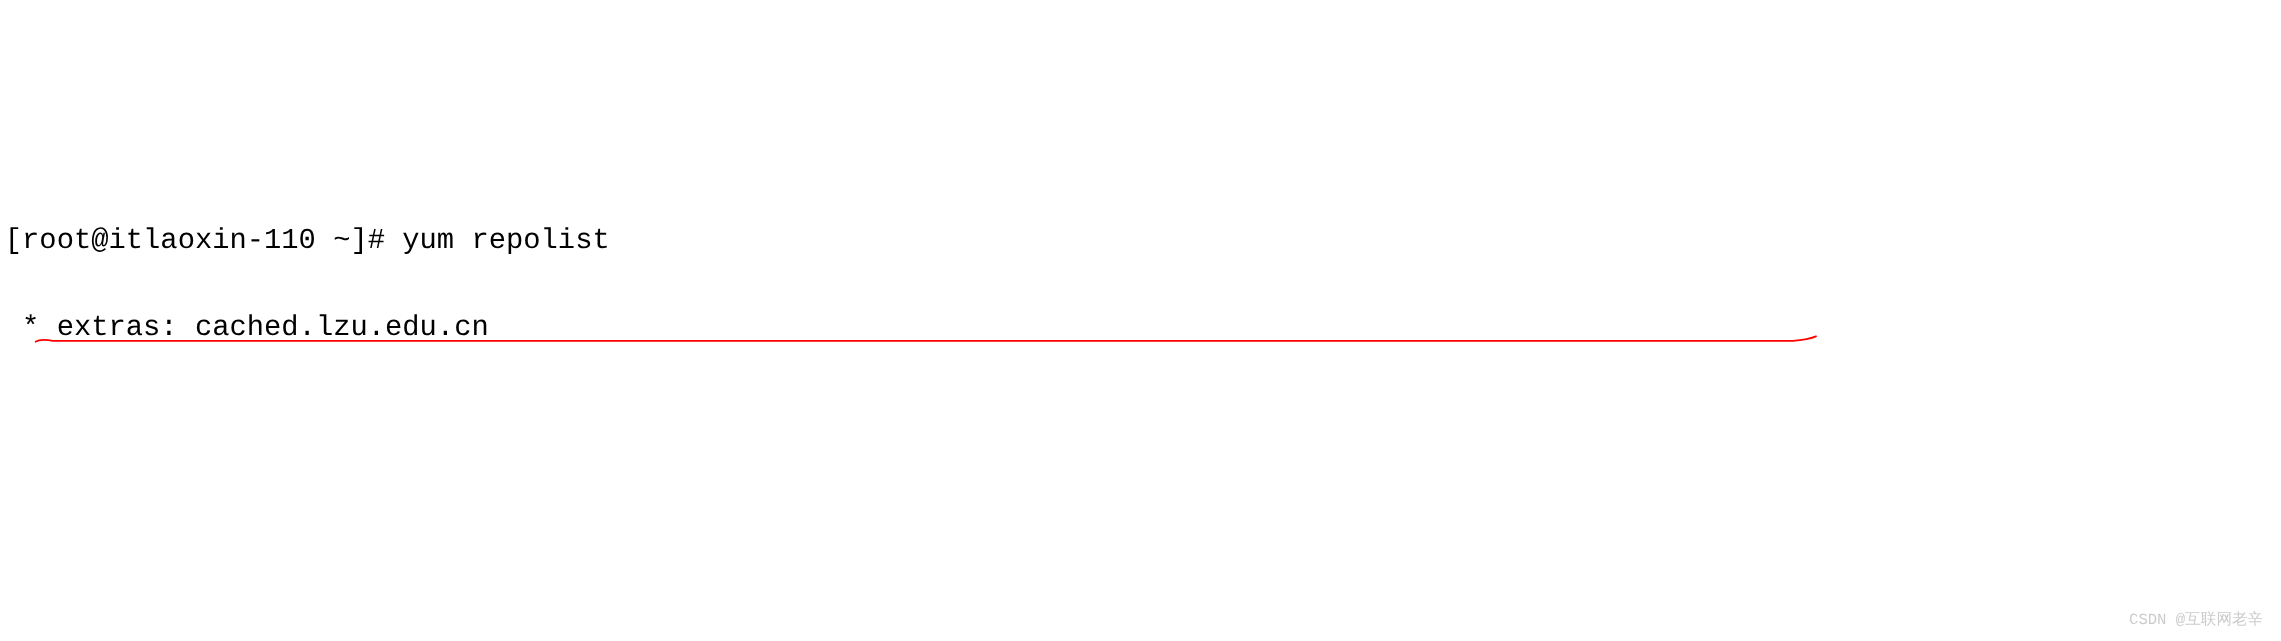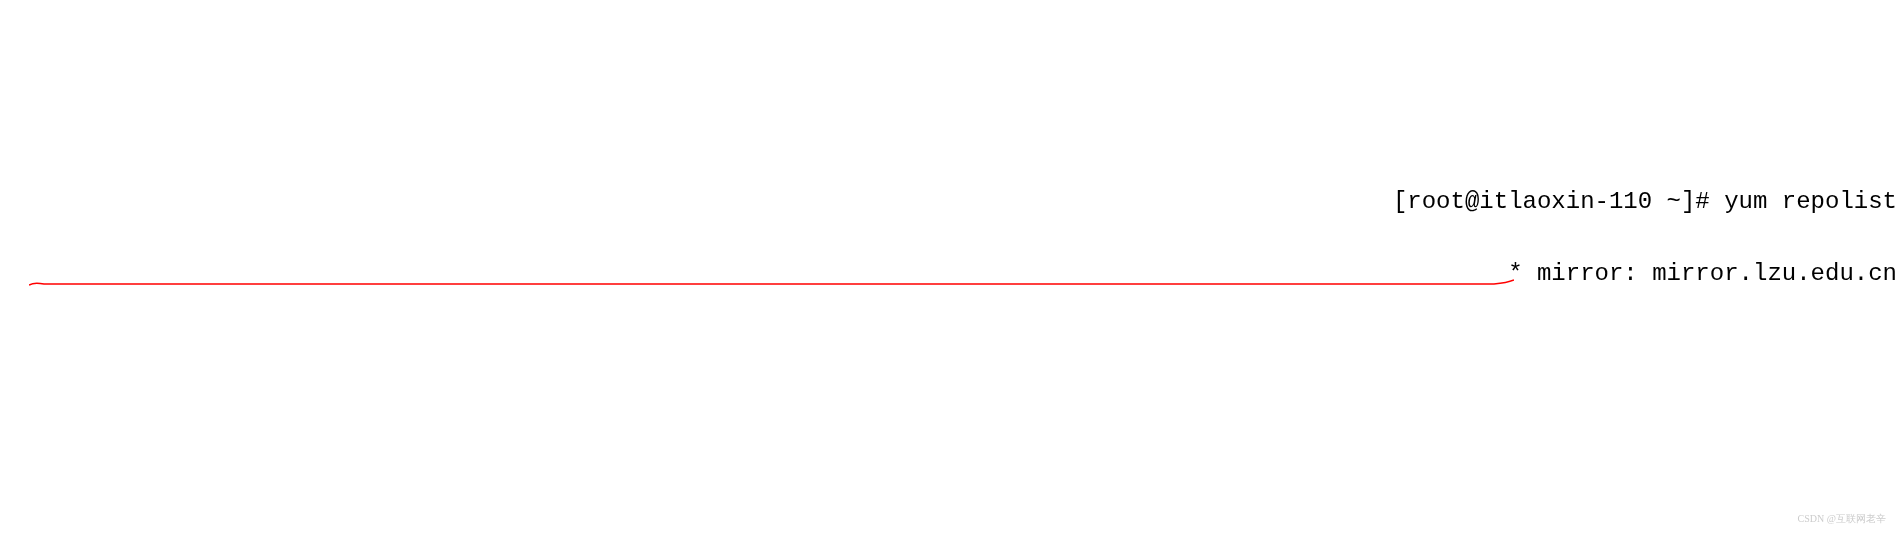--- a/index.html
+++ b/index.html
@@ -18,53 +18,52 @@
       position: relative;
       width: 1901px;
       height: 534px;
       overflow: hidden;
     }
     .terminal {
       position: relative;
     }
     .line {
       display: block;
-      text-align: right;
     }
     .red-line {
       position: absolute;
       top: 284px;
       left: 0;
       width: 1485px;
       height: 2px;
       background: transparent;
     }
     .red-line svg {
       width: 1485px;
       height: 12px;
       position: absolute;
       top: -5px;
     }
     .watermark {
       position: absolute;
       bottom: 8px;
       right: 15px;
-      font-size: 10px;
+      font-size: 13px;
       color: #cccccc;
-      font-family: Liberation Serif, serif;
+      font-family: Liberation Mono, monospace;
     }
   </style>
 </head>
 <body>
 
 
 
 <div class="terminal">
 <span class="line">[root@itlaoxin-110 ~]# yum repolist</span>
-<span class="line"> * mirror: mirror.lzu.edu.cn</span>
+<span class="line"> * extras: cached.lzu.edu.cn</span>
 
 
 
 
 
 
 
 </div>
 
 <div class="red-line">

